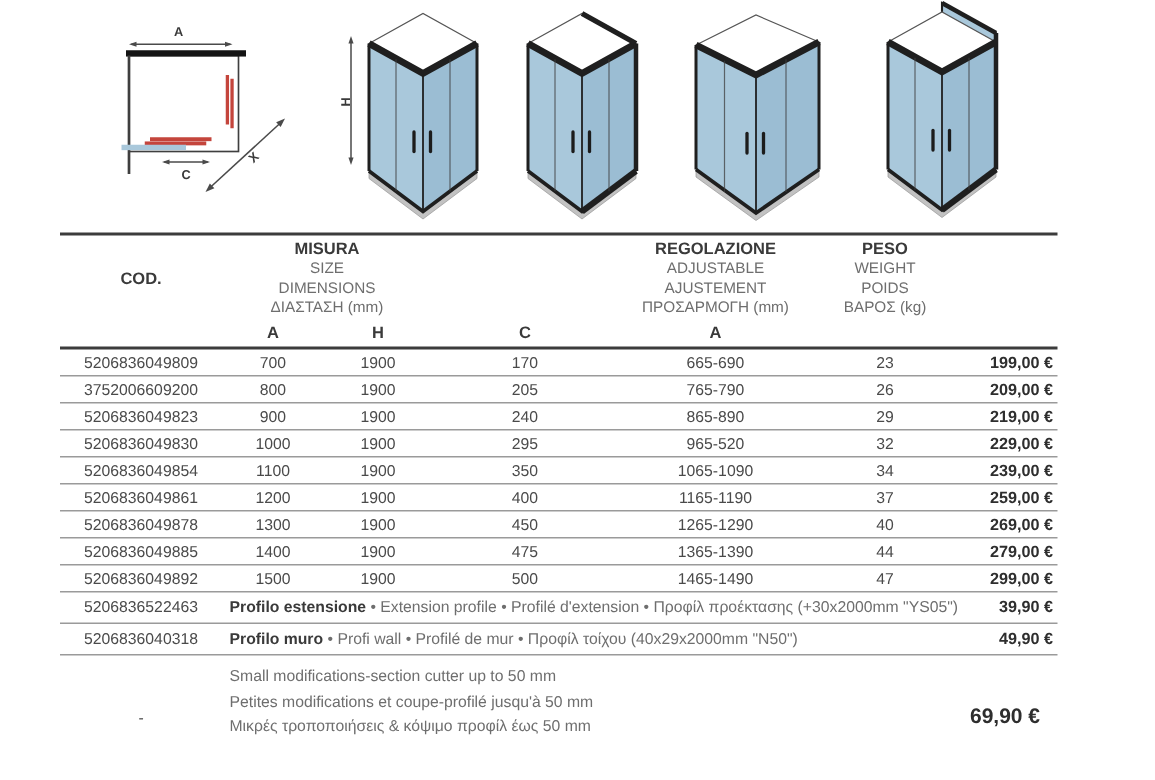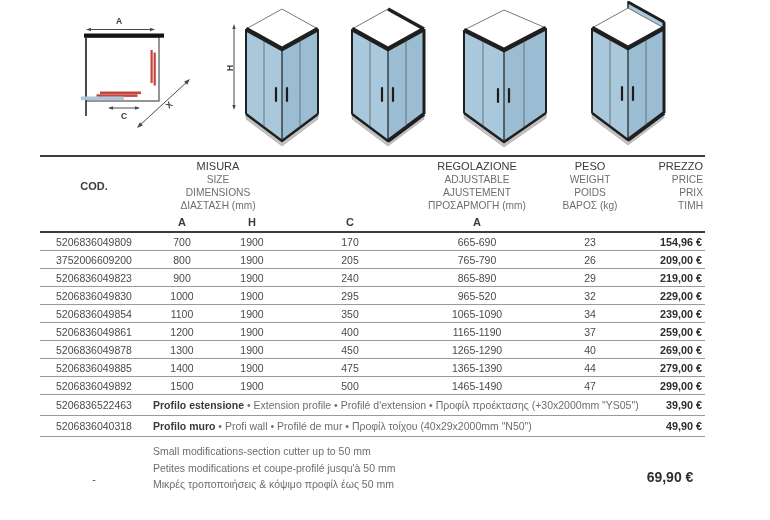--- a/index.html
+++ b/index.html
@@ -26,21 +26,21 @@
 
   
   .catalog-table{position:absolute;left:40px;top:155px;width:665px;color:var(--txt-cell);}
   .grid{display:grid;grid-template-columns:108px 68px 72px 124px 130px 96px 67px;align-items:center;}
   .thead{border-top:2px solid var(--rule-dark);border-bottom:2px solid var(--rule-dark);padding-top:3px;}
   .h-groups{align-items:center;}
   .h-cod{grid-column:1;text-align:center;font-weight:bold;font-size:11px;color:var(--txt-dark);}
   .hg{text-align:center;line-height:13px;}
   .hg-misura{grid-column:2 / 4;} .hg-entrata{grid-column:4;} .hg-regolazione{grid-column:5;}
   .hg-peso{grid-column:6;} .hg-prezzo{grid-column:7;text-align:right;padding-right:2px;}
-  .h-main{font-weight:normal;font-size:11px;color:var(--txt-dark);display:block;}
+  .h-main{font-weight:bold;font-size:11px;color:var(--txt-dark);display:block;}
   .h-alt{font-size:10.2px;color:var(--txt-gray);display:block;}
   .h-sub{height:19px;font-weight:bold;font-size:11px;color:var(--txt-dark);}
   .h-sub div{text-align:center;}
   .sub-a{grid-column:2;} .sub-h{grid-column:3;} .sub-c{grid-column:4;} .sub-a2{grid-column:5;}
 
   .row{height:18px;border-bottom:1px solid var(--rule-light);font-size:10.5px;text-align:center;}
   .c.price{text-align:right;font-weight:bold;color:var(--txt-price);font-size:10.8px;padding-right:3px;}
   .acc-row{height:21px;border-bottom:1px solid var(--rule-light);font-size:10.5px;}
   .acc-row:last-of-type{border-bottom:2px solid #4f4f4f;}
   .acc-cod{text-align:center;}
@@ -192,44 +192,38 @@
           <span class="h-alt">ADJUSTABLE</span>
           <span class="h-alt">AJUSTEMENT</span>
           <span class="h-alt">ΠΡΟΣΑΡΜΟΓΗ (mm)</span>
         </div>
         <div class="hg hg-peso">
           <span class="h-main">PESO</span>
           <span class="h-alt">WEIGHT</span>
           <span class="h-alt">POIDS</span>
           <span class="h-alt">ΒΑΡΟΣ (kg)</span>
         </div>
-        <div class="hg hg-prezzo">
-          <span class="h-main">PREZZO</span>
-          <span class="h-alt">PRICE</span>
-          <span class="h-alt">PRIX</span>
-          <span class="h-alt">ΤΙΜΗ</span>
-        </div>
       </div>
       <div class="grid h-sub">
         <div class="sub-a">A</div>
         <div class="sub-h">H</div>
         <div class="sub-c">C</div>
         <div class="sub-a2">A</div>
       </div>
     </div>
 
     <div class="tbody">
       <div class="grid row">
         <div class="c">5206836049809</div>
         <div class="c">700</div>
         <div class="c">1900</div>
         <div class="c">170</div>
         <div class="c">665-690</div>
         <div class="c">23</div>
-        <div class="c price">154,96 €</div>
+        <div class="c price">199,00 €</div>
       </div>
       <div class="grid row">
         <div class="c">3752006609200</div>
         <div class="c">800</div>
         <div class="c">1900</div>
         <div class="c">205</div>
         <div class="c">765-790</div>
         <div class="c">26</div>
         <div class="c price">209,00 €</div>
       </div>

